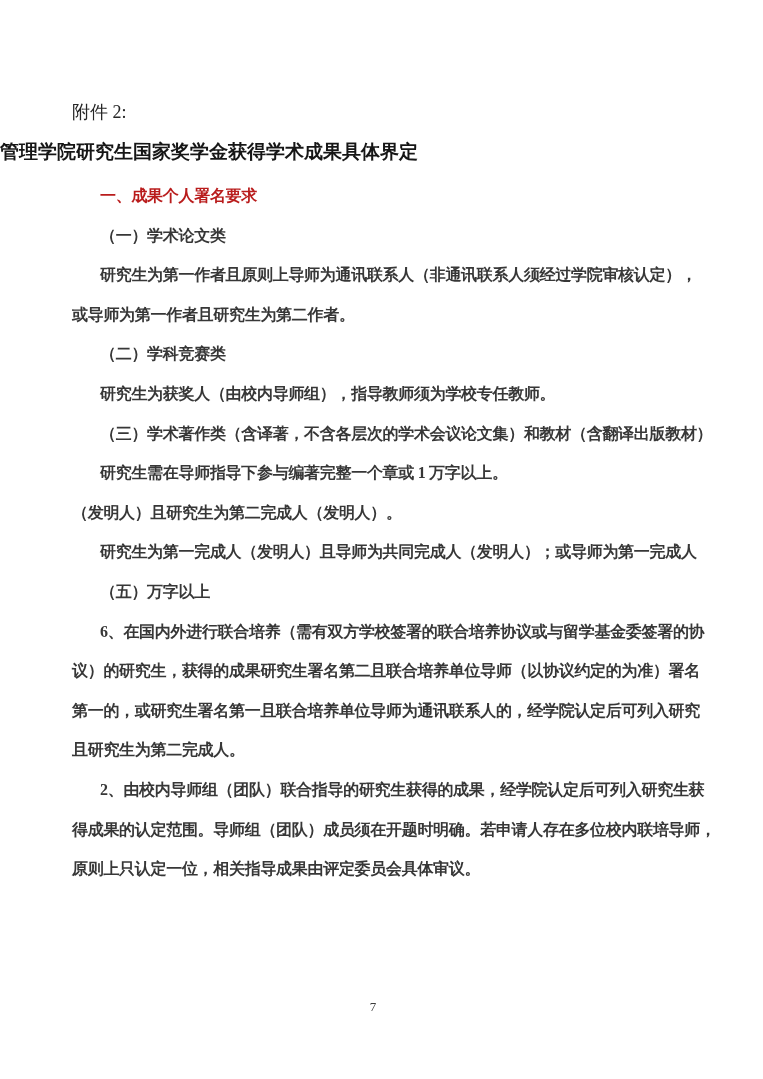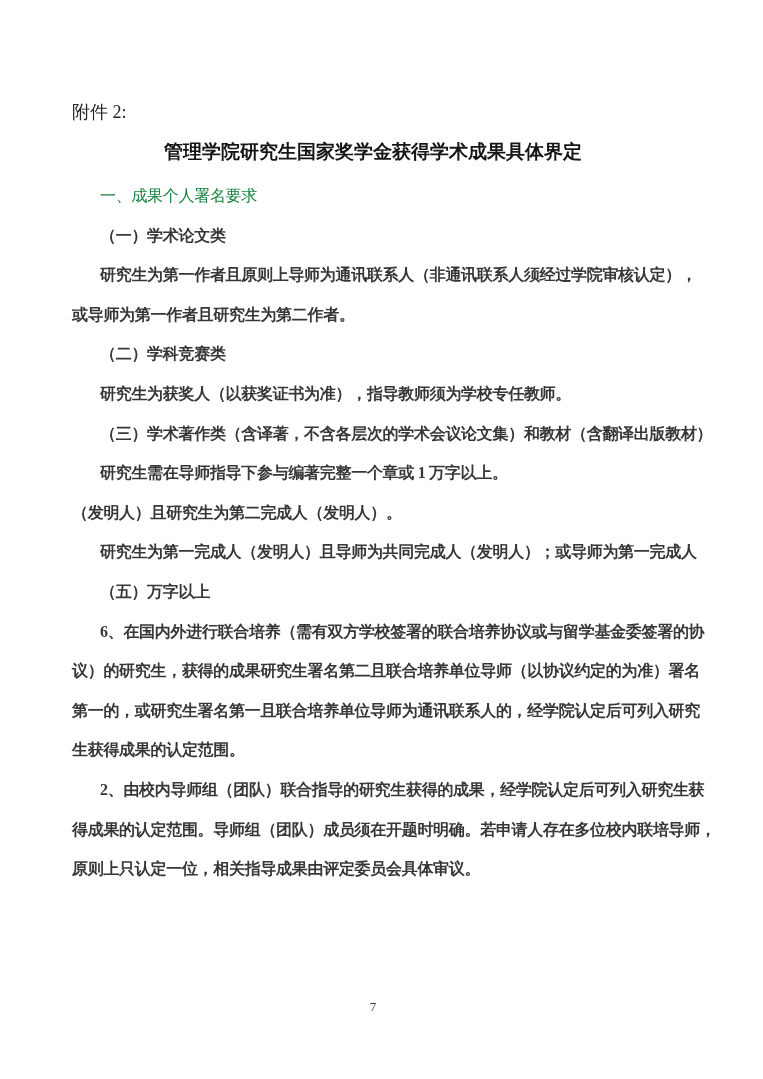--- a/index.html
+++ b/index.html
@@ -22,21 +22,20 @@
     font-size: 18px;
     line-height: 24px;
     color: #262626;
     white-space: nowrap;
   }
   .doc-title {
     position: absolute;
     left: 0;
     top: 138px;
     width: 100%;
-    text-align: center;
     font-size: 19px;
     font-weight: bold;
     line-height: 27px;
     color: #161616;
     white-space: nowrap;
     font-family: Liberation Serif, serif;
   }
   .body-text {
     position: absolute;
     left: 72px;
@@ -49,22 +48,22 @@
     height: 39.6px;
     color: #373737;
     letter-spacing: -0.3px;
     white-space: nowrap;
     font-weight: bold;
   }
   .line.indent {
     padding-left: 28px;
   }
   .line.bold {
-    font-weight: normal;
-    color: #15803d;
+    font-weight: bold;
+    color: #b91c1c;
   }
   .page-number {
     position: absolute;
     top: 998px;
     left: 0;
     width: 100%;
     text-align: center;
     font-size: 13px;
     line-height: 18px;
     color: #3c3c3c;
@@ -78,30 +77,30 @@
   <div class="attachment-label">附件 2:</div>
 
   <div class="doc-title">管理学院研究生国家奖学金获得学术成果具体界定</div>
 
   <div class="body-text">
     <div class="line indent bold">一、成果个人署名要求</div>
     <div class="line indent">（一）学术论文类</div>
     <div class="line indent">研究生为第一作者且原则上导师为通讯联系人（非通讯联系人须经过学院审核认定），</div>
     <div class="line">或导师为第一作者且研究生为第二作者。</div>
     <div class="line indent">（二）学科竞赛类</div>
-    <div class="line indent">研究生为获奖人（以获奖证书为准），指导教师须为学校专任教师。</div>
+    <div class="line indent">研究生为获奖人（由校内导师组），指导教师须为学校专任教师。</div>
     <div class="line indent">（三）学术著作类（含译著，不含各层次的学术会议论文集）和教材（含翻译出版教材）</div>
     <div class="line indent">研究生需在导师指导下参与编著完整一个章或 1 万字以上。</div>
     <div class="line">（发明人）且研究生为第二完成人（发明人）。</div>
     <div class="line indent">研究生为第一完成人（发明人）且导师为共同完成人（发明人）；或导师为第一完成人</div>
     <div class="line indent">（五）万字以上</div>
     <div class="line indent">6、在国内外进行联合培养（需有双方学校签署的联合培养协议或与留学基金委签署的协</div>
     <div class="line">议）的研究生，获得的成果研究生署名第二且联合培养单位导师（以协议约定的为准）署名</div>
     <div class="line">第一的，或研究生署名第一且联合培养单位导师为通讯联系人的，经学院认定后可列入研究</div>
-    <div class="line">生获得成果的认定范围。</div>
+    <div class="line">且研究生为第二完成人。</div>
     <div class="line indent">2、由校内导师组（团队）联合指导的研究生获得的成果，经学院认定后可列入研究生获</div>
     <div class="line">得成果的认定范围。导师组（团队）成员须在开题时明确。若申请人存在多位校内联培导师，</div>
     <div class="line">原则上只认定一位，相关指导成果由评定委员会具体审议。</div>
   </div>
 
   <div class="page-number">7</div>
 
 </div>
 
 </body></html>

